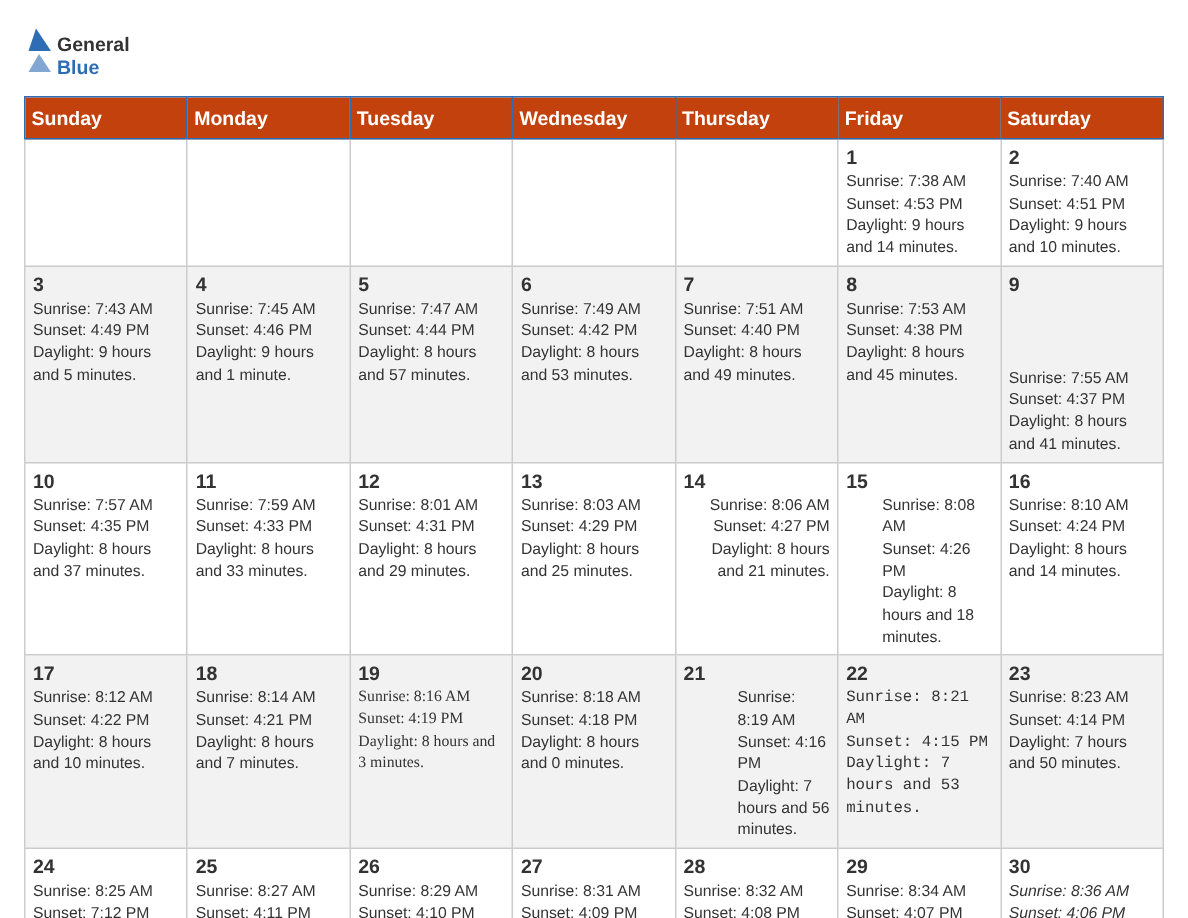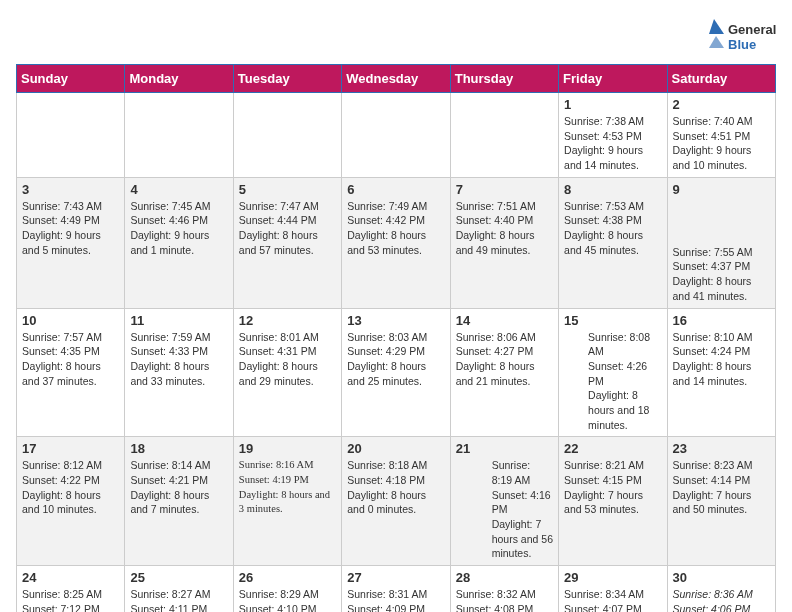--- a/index.html
+++ b/index.html
@@ -5,21 +5,21 @@
     * { box-sizing: border-box; margin: 0; padding: 0; }
     body {
       font-family: Arial, sans-serif;
       background: #fff;
       width: 792px;
       min-height: 612px;
       padding: 16px;
     }
     .header-area {
       display: flex;
-      justify-content: flex-end;
+      justify-content: flex-start;
       align-items: flex-start;
       margin-bottom: 8px;
     }
     .logo {
       display: flex;
       align-items: center;
       gap: 4px;
     }
     .title-area {
       text-align: right;
@@ -32,21 +32,21 @@
     .location {
       font-size: 16px;
       color: #555;
     }
     table {
       width: 100%;
       border-collapse: collapse;
       table-layout: fixed;
     }
     thead tr th {
-      background: #be185d;
+      background: #c2410c;
       color: #fff;
       font-size: 13px;
       font-weight: bold;
       padding: 6px 4px;
       text-align: left;
       border: 1px solid #2e6db4;
     }
     tbody tr td {
       vertical-align: top;
       border: 1px solid #ccc;
@@ -188,21 +188,21 @@
 Daylight: 8 hours and 29 minutes.</div>
         </td>
         <td>
           <span class="day-number">13</span>
           <div class="day-info" style="white-space: pre-line;">Sunrise: 8:03 AM
 Sunset: 4:29 PM
 Daylight: 8 hours and 25 minutes.</div>
         </td>
         <td>
           <span class="day-number">14</span>
-          <div class="day-info" style="white-space: pre-line;">Sunrise: 8:06 AM
+          <div class="day-info" style="white-space: pre-line; text-align: right;">Sunrise: 8:06 AM
 Sunset: 4:27 PM
 Daylight: 8 hours and 21 minutes.</div>
         </td>
         <td>
           <span class="day-number">15</span>
           <div class="day-info" style="white-space: pre-line; margin-left: 24px;">Sunrise: 8:08 AM
 Sunset: 4:26 PM
 Daylight: 8 hours and 18 minutes.</div>
         </td>
         <td>
@@ -238,21 +238,21 @@
 Daylight: 8 hours and 0 minutes.</div>
         </td>
         <td>
           <span class="day-number">21</span>
           <div class="day-info" style="white-space: pre-line; margin-left: 36px;">Sunrise: 8:19 AM
 Sunset: 4:16 PM
 Daylight: 7 hours and 56 minutes.</div>
         </td>
         <td>
           <span class="day-number">22</span>
-          <div class="day-info" style="white-space: pre-line;">Sunrise: 8:21 AM
+          <div class="day-info" style="white-space: pre-line; font-family: Liberation Mono, monospace;">Sunrise: 8:21 AM
 Sunset: 4:15 PM
 Daylight: 7 hours and 53 minutes.</div>
         </td>
         <td>
           <span class="day-number">23</span>
           <div class="day-info" style="white-space: pre-line;">Sunrise: 8:23 AM
 Sunset: 4:14 PM
 Daylight: 7 hours and 50 minutes.</div>
         </td>
       </tr>

